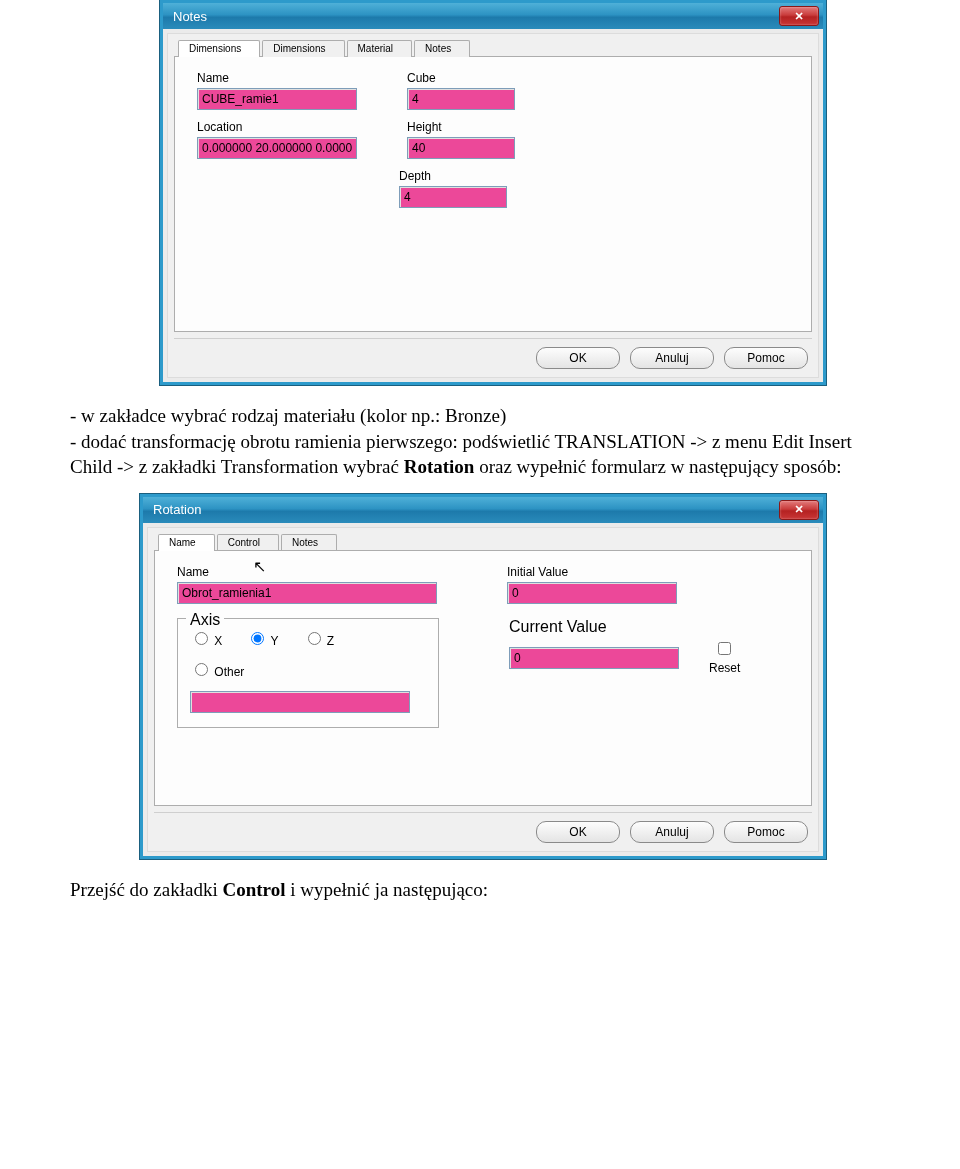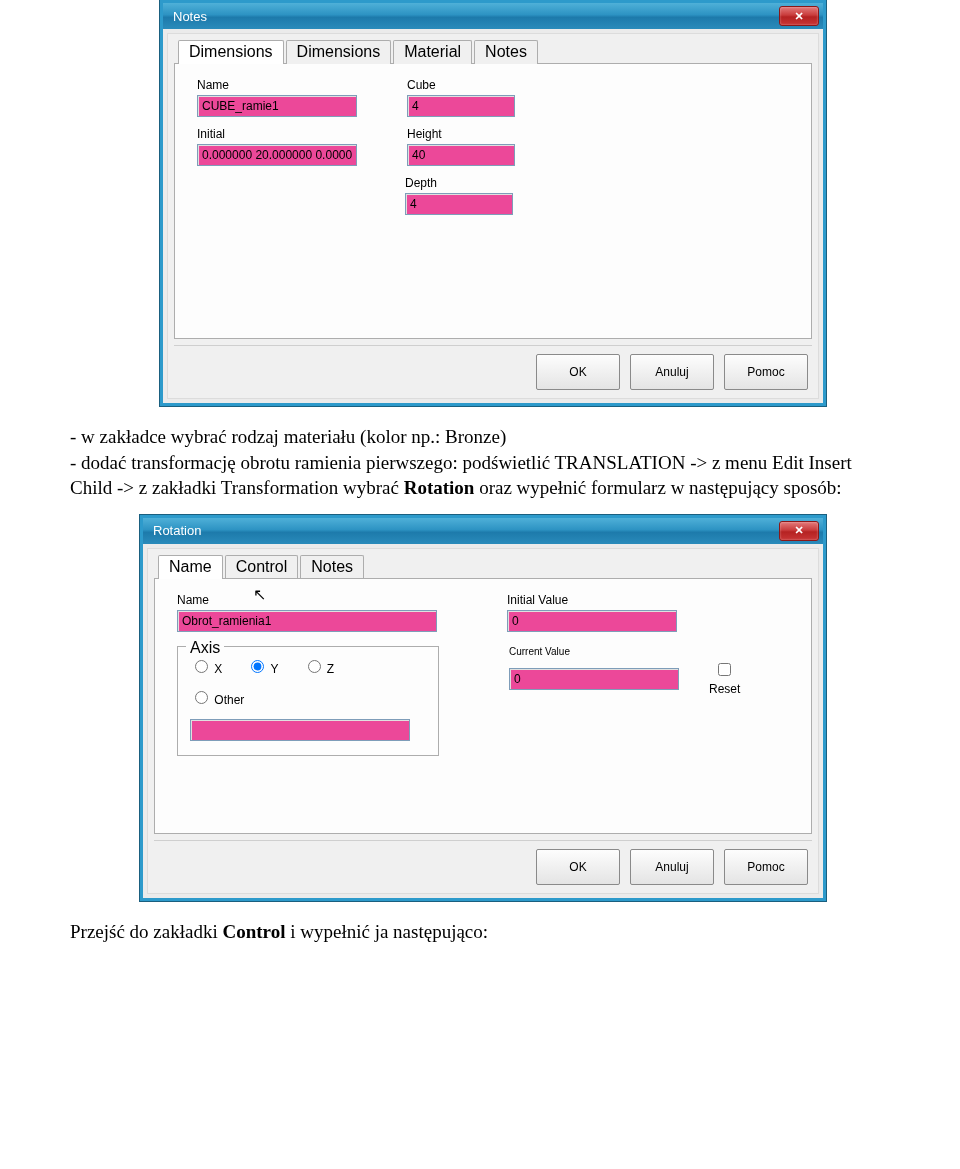--- a/index.html
+++ b/index.html
@@ -50,22 +50,22 @@
   .tabstrip{
     display:flex;
     gap:0;
     margin-bottom:-1px;
     padding-left:4px;
   }
   .tab{
     border:1px solid #adadad;
     border-bottom:none;
     background:#f0f0f0;
-    padding:2px 10px 3px 10px;
-    font-size:16px;
+    padding:2px 18px 3px 10px;
+    font-size:10px;
     border-radius:2px 2px 0 0;
     margin-right:2px;
   }
   .tab.active{
     background:#fff;
     position:relative;
     z-index:2;
   }
   .tabpanel{
     border:1px solid #adadad;
@@ -103,26 +103,26 @@
   .radio-row{display:flex;gap:24px;align-items:center;margin-bottom:12px;}
   .radio-row label, .chk label{font-size:12px;}
   .btnrow{
     display:flex;
     justify-content:flex-end;
     gap:10px;
     padding:8px 4px 0 4px;
   }
   .winbtn{
     min-width:84px;
-    height:36px;
+    height:22px;
     border:1px solid #8a8a8a;
     background:linear-gradient(180deg,#fdfdfd,#e4e4e4);
     font-family:Tahoma,Arial,sans-serif;
     font-size:12px;
-    border-radius:2px;
+    border-radius:10px;
   }
   .chk{display:flex;align-items:center;gap:6px;flex-direction:column;}
   .chk input{margin:0;}
   .cursor{
     position:absolute;
     pointer-events:none;
     font-size:16px;
     color:#000;
   }
   .bodytext{
@@ -159,31 +159,31 @@
             <label>Name</label>
             <input class="tinput w-name" value="CUBE_ramie1" style="">
           </div>
           <div class="field" style="margin-left:10px;">
             <label>Cube</label>
             <input class="tinput w-num" value="4" style="">
           </div>
         </div>
         <div class="row">
           <div class="field">
-            <label>Initial</label>
+            <label>Location</label>
             <input class="tinput w-name" value="0.000000 20.000000 0.0000" style="">
           </div>
           <div class="field" style="margin-left:10px;">
             <label>Height</label>
             <input class="tinput w-num" value="40" style="">
           </div>
         </div>
         <div class="row">
           <div style="width:158px;"></div>
-          <div class="field" style="margin-left:10px;">
+          <div class="field" style="margin-left:4px;">
             <label>Depth</label>
             <input class="tinput w-num" value="4" style="">
           </div>
         </div>
       </div>
       <div class="sep"></div>
       <div class="btnrow">
         <button class="winbtn">OK</button>
         <button class="winbtn">Anuluj</button>
         <button class="winbtn">Pomoc</button>
@@ -228,21 +228,21 @@
               <label><input type="radio" name="ax" style=""> <span>X</span></label>
               <label><input type="radio" name="ax" checked="" style=""> <span>Y</span></label>
               <label><input type="radio" name="ax" style=""> <span>Z</span></label>
             </div>
             <div class="radio-row" style="margin-bottom:12px;">
               <label><input type="radio" name="ax" style=""> <span>Other</span></label>
             </div>
             <input class="tinput" style="width: 210px;">
           </div>
           <div style="display:flex;flex-direction:column;gap:6px;">
-            <label style="font-size:10px;">Current Value</label>
+            <label style="font-size:16px;">Current Value</label>
             <div style="display:flex;align-items:center;gap:30px;">
               <input class="tinput" style="width: 160px;" value="0">
               <div class="chk">
                 <input type="checkbox" style="">
                 <label>Reset</label>
               </div>
             </div>
           </div>
         </div>
       </div>

